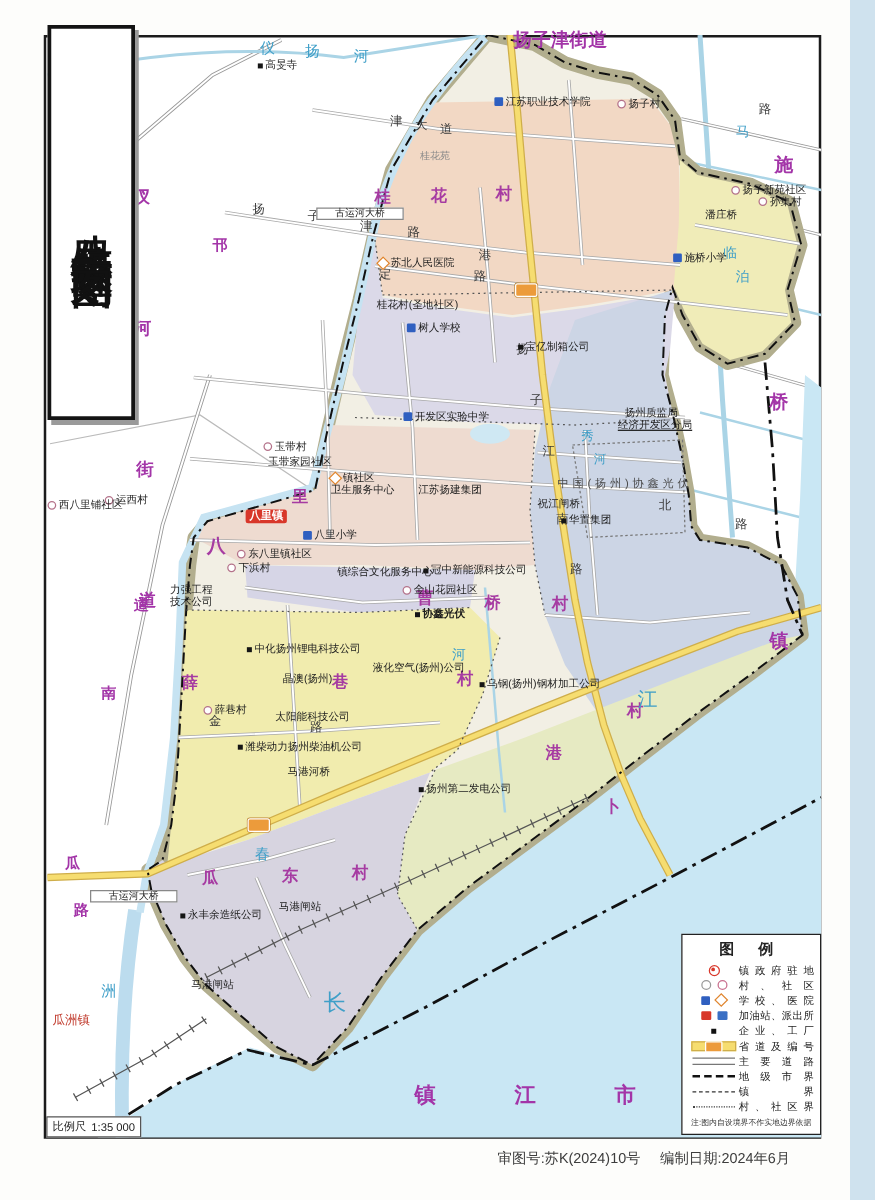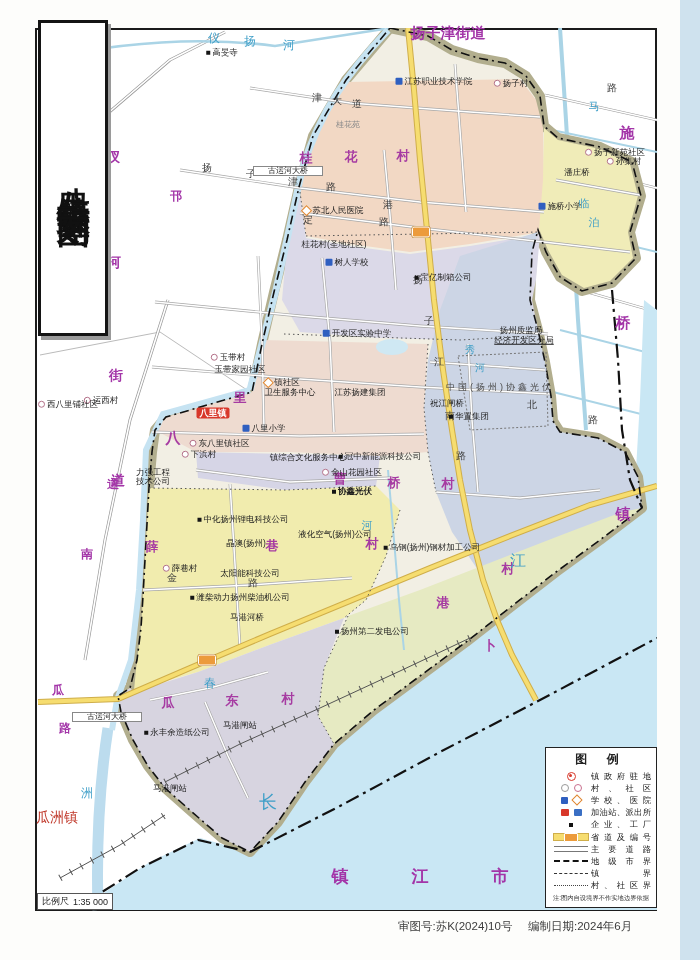--- a/index.html
+++ b/index.html
@@ -22,21 +22,21 @@
   .lbl{position:absolute;transform:translate(-50%,-50%);white-space:nowrap;line-height:1;}
   .adm{color:#a335a8;font-weight:bold;font-size:14px;}
   .adm-lg{color:#a335a8;font-weight:bold;font-size:15px;}
   .adm-city{color:#a335a8;font-weight:bold;font-size:17px;}
   .rgn{color:#a63ba2;font-weight:bold;font-size:13px;}
   .wtr{color:#3f9fc8;font-size:12px;}
   .rd{color:#3a3a3a;font-size:10px;}
   .rd-purple{color:#a335a8;font-weight:bold;font-size:12px;}
   .plc{color:#1d1d1d;font-size:8.5px;}
   .plc-box{color:#222;background:#fff;border:1px solid #888;padding:0 14px;font-size:8px;}
-  .plc-red{color:#c0392b;font-size:14px;}
+  .plc-red{color:#c0392b;font-size:10px;}
   .plc-gray{color:#8a8a8a;font-size:8px;}
   .plc-sp{color:#4a4a4a;font-size:9px;letter-spacing:3px;}
   .seat{background:#d8372a;color:#fff;font-size:9px;font-weight:bold;padding:1px 3px;border-radius:2px;}
   
   .ic{display:inline-block;vertical-align:middle;margin-right:2px;}
   .ic-school{width:7px;height:7px;background:#2f5fc0;border-radius:1px;}
   .ic-hosp{width:6px;height:6px;background:#fff;border:1.3px solid #e0862f;transform:rotate(45deg);}
   .ic-vil{width:5px;height:5px;background:#fff;border:1.2px solid #b4728a;border-radius:50%;}
   .ic-dot{width:4px;height:4px;background:#151515;}
   

